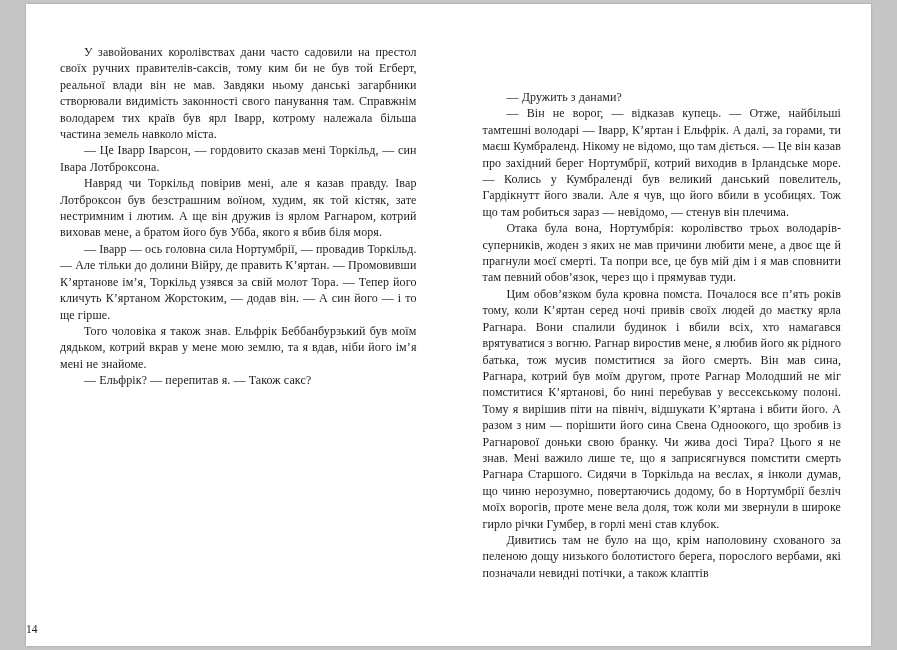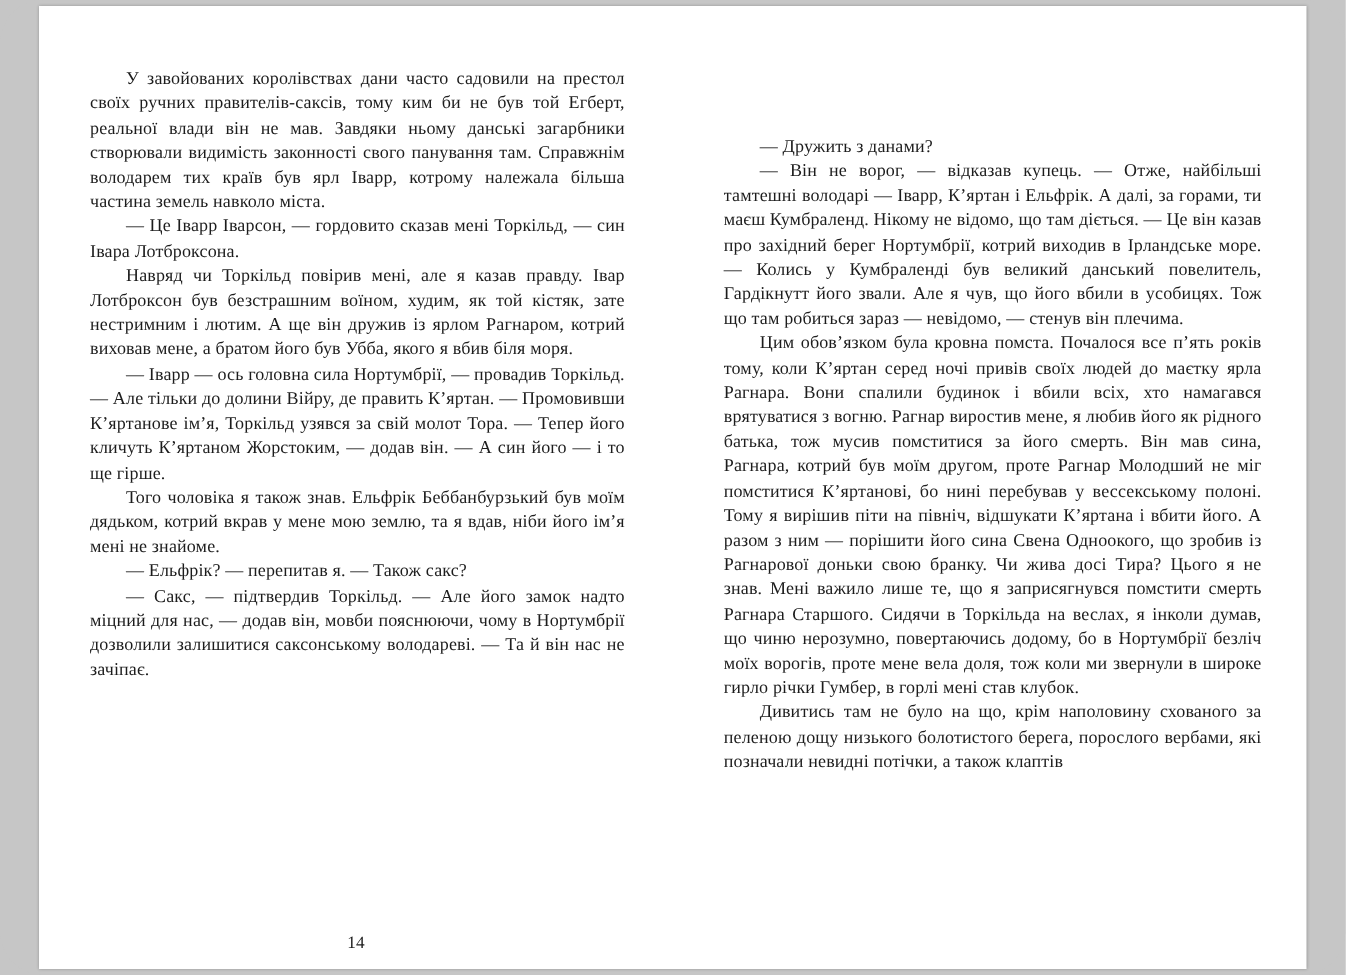--- a/index.html
+++ b/index.html
@@ -45,45 +45,45 @@
   }
   .page-text p {
     margin: 0;
     text-indent: 24px;
   }
   .page-number {
     position: absolute;
     bottom: 11px;
     left: 0;
     width: 100%;
-    text-align: center;
+    text-align: left;
     font-size: 11.5px;
     color: #1c1c1c;
   }
 </style>
 </head>
 <body>
 
 <div class="viewport">
   <div class="spread">
     <div class="page page-left">
       <div class="page-text">
           <p>У завойованих королівствах дани часто садовили на престол своїх ручних правителів-саксів, тому ким би не був той Егберт, реальної влади він не мав. Завдяки ньому данські загарбники створювали видимість законності свого панування там. Справжнім володарем тих країв був ярл Іварр, котрому належала більша частина земель навколо міста.</p>
           <p>— Це Іварр Іварсон, — гордовито сказав мені Торкільд, — син Івара Лотброксона.</p>
           <p>Навряд чи Торкільд повірив мені, але я казав правду. Івар Лотброксон був безстрашним воїном, худим, як той кістяк, зате нестримним і лютим. А ще він дружив із ярлом Рагнаром, котрий виховав мене, а братом його був Убба, якого я вбив біля моря.</p>
           <p>— Іварр — ось головна сила Нортумбрії, — провадив Торкільд. — Але тільки до долини Війру, де править К’яртан. — Промовивши К’яртанове ім’я, Торкільд узявся за свій молот Тора. — Тепер його кличуть К’яртаном Жорстоким, — додав він. — А син його — і то ще гірше.</p>
           <p>Того чоловіка я також знав. Ельфрік Беббанбурзький був моїм дядьком, котрий вкрав у мене мою землю, та я вдав, ніби його ім’я мені не знайоме.</p>
           <p>— Ельфрік? — перепитав я. — Також сакс?</p>
-          <p>— Сакс, — підтвердив Торкільд. — Але його замок надто міцний для нас, — додав він, мовби пояснюючи, чому в Нортумбрії дозволили залишитися саксонському володареві. — Та й він нас не зачіпає.</p>
         </div>
       <div class="page-number">14</div>
     </div>
     <div class="page page-right">
       <div class="page-text">
           <p>— Дружить з данами?</p>
           <p>— Він не ворог, — відказав купець. — Отже, найбільші тамтешні володарі — Іварр, К’яртан і Ельфрік. А далі, за горами, ти маєш Кумбраленд. Нікому не відомо, що там діється. — Це він казав про західний берег Нортумбрії, котрий виходив в Ірландське море. — Колись у Кумбраленді був великий данський повелитель, Гардікнутт його звали. Але я чув, що його вбили в усобицях. Тож що там робиться зараз — невідомо, — стенув він плечима.</p>
+          <p>Отака була вона, Нортумбрія: королівство трьох володарів-суперників, жоден з яких не мав причини любити мене, а двоє ще й прагнули моєї смерті. Та попри все, це був мій дім і я мав сповнити там певний обов’язок, через що і прямував туди.</p>
           <p>Цим обов’язком була кровна помста. Почалося все п’ять років тому, коли К’яртан серед ночі привів своїх людей до маєтку ярла Рагнара. Вони спалили будинок і вбили всіх, хто намагався врятуватися з вогню. Рагнар виростив мене, я любив його як рідного батька, тож мусив помститися за його смерть. Він мав сина, Рагнара, котрий був моїм другом, проте Рагнар Молодший не міг помститися К’яртанові, бо нині перебував у вессекському полоні. Тому я вирішив піти на північ, відшукати К’яртана і вбити його. А разом з ним — порішити його сина Свена Одноокого, що зробив із Рагнарової доньки свою бранку. Чи жива досі Тира? Цього я не знав. Мені важило лише те, що я заприсягнувся помстити смерть Рагнара Старшого. Сидячи в Торкільда на веслах, я інколи думав, що чиню нерозумно, повертаючись додому, бо в Нортумбрії безліч моїх ворогів, проте мене вела доля, тож коли ми звернули в широке гирло річки Гумбер, в горлі мені став клубок.</p>
           <p>Дивитись там не було на що, крім наполовину схованого за пеленою дощу низького болотистого берега, порослого вербами, які позначали невидні потічки, а також клаптів</p>
         </div>
       <div class="page-number">15</div>
     </div>
   </div>
 </div>
 
 </body></html>

